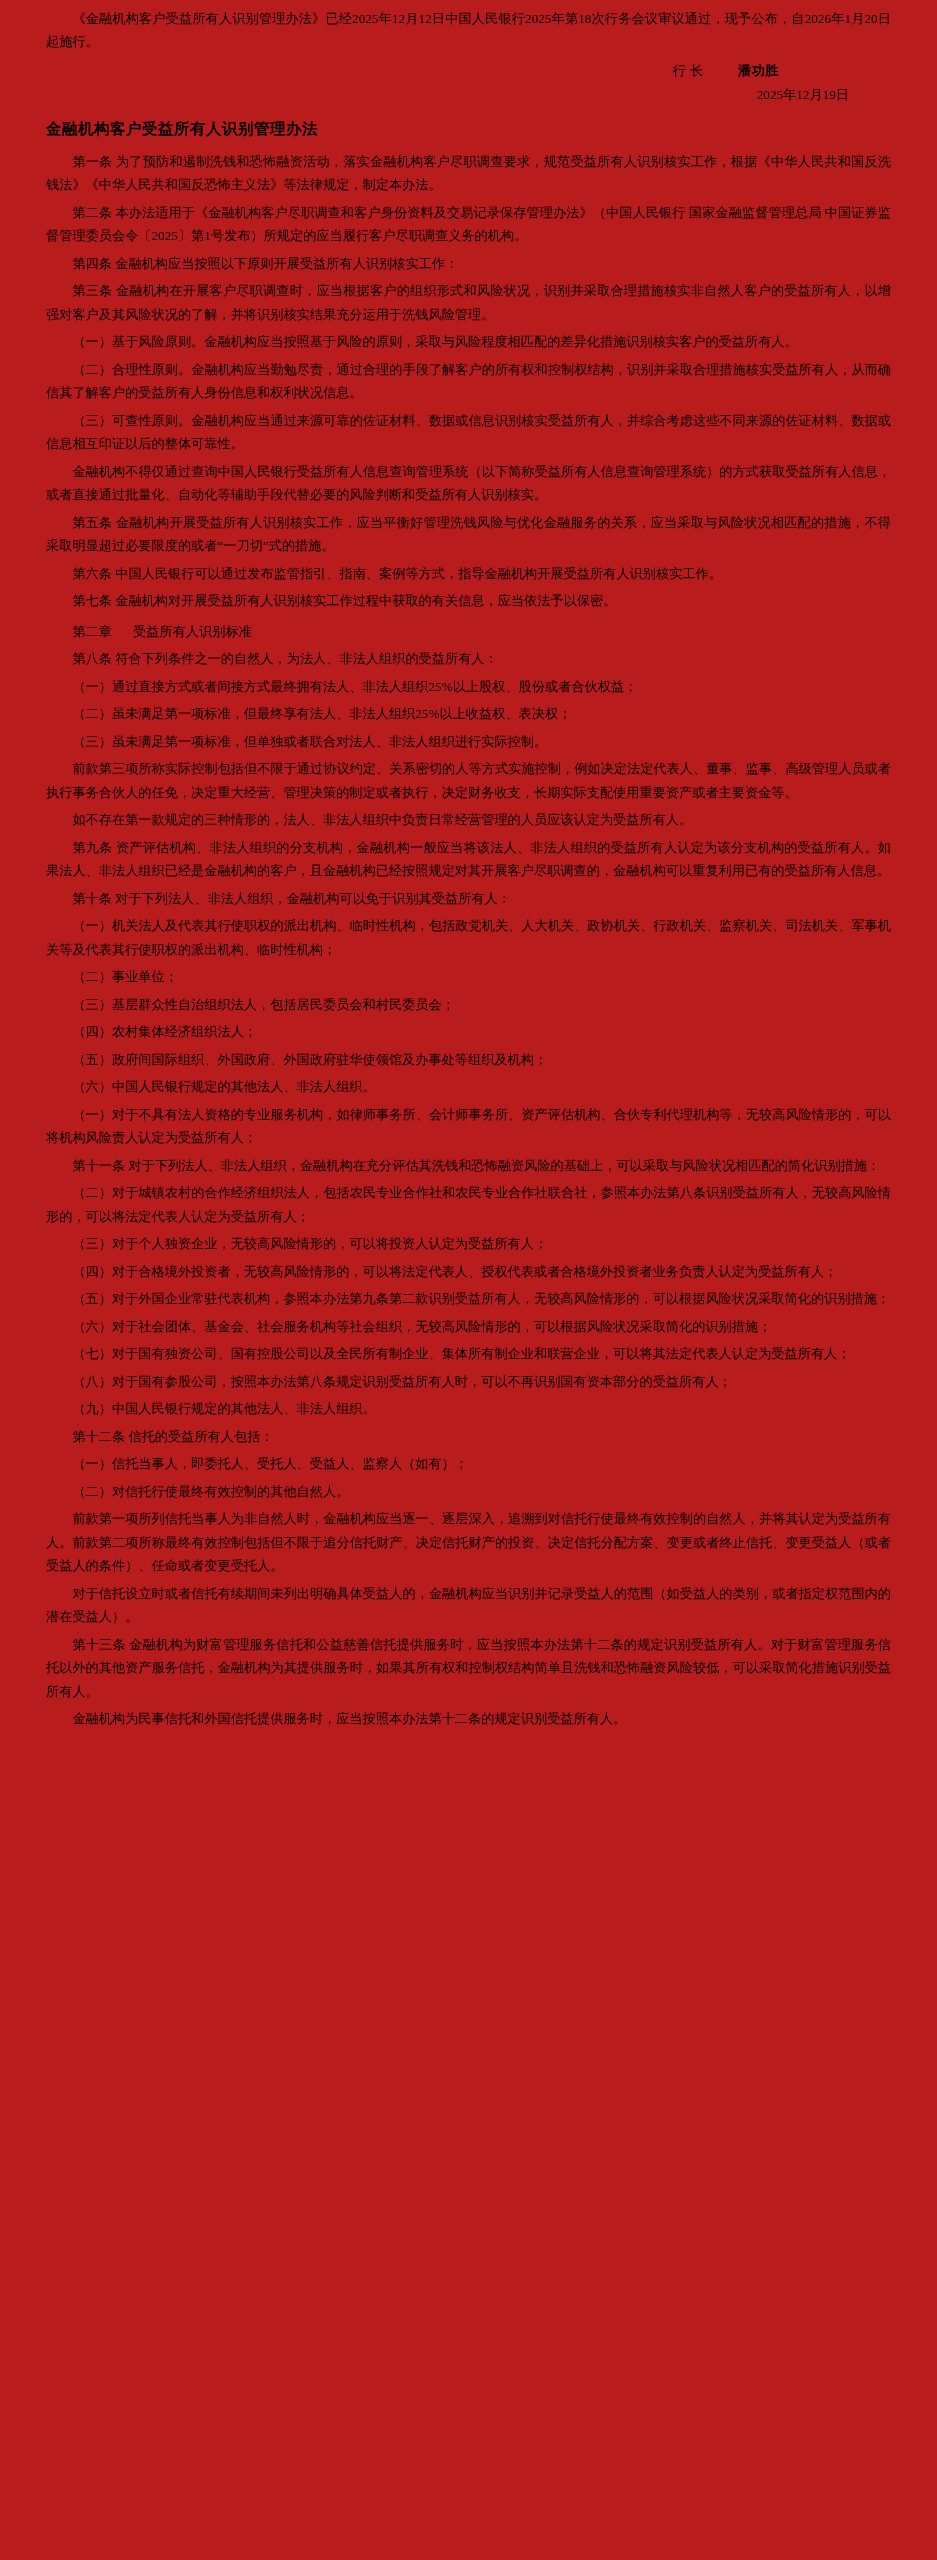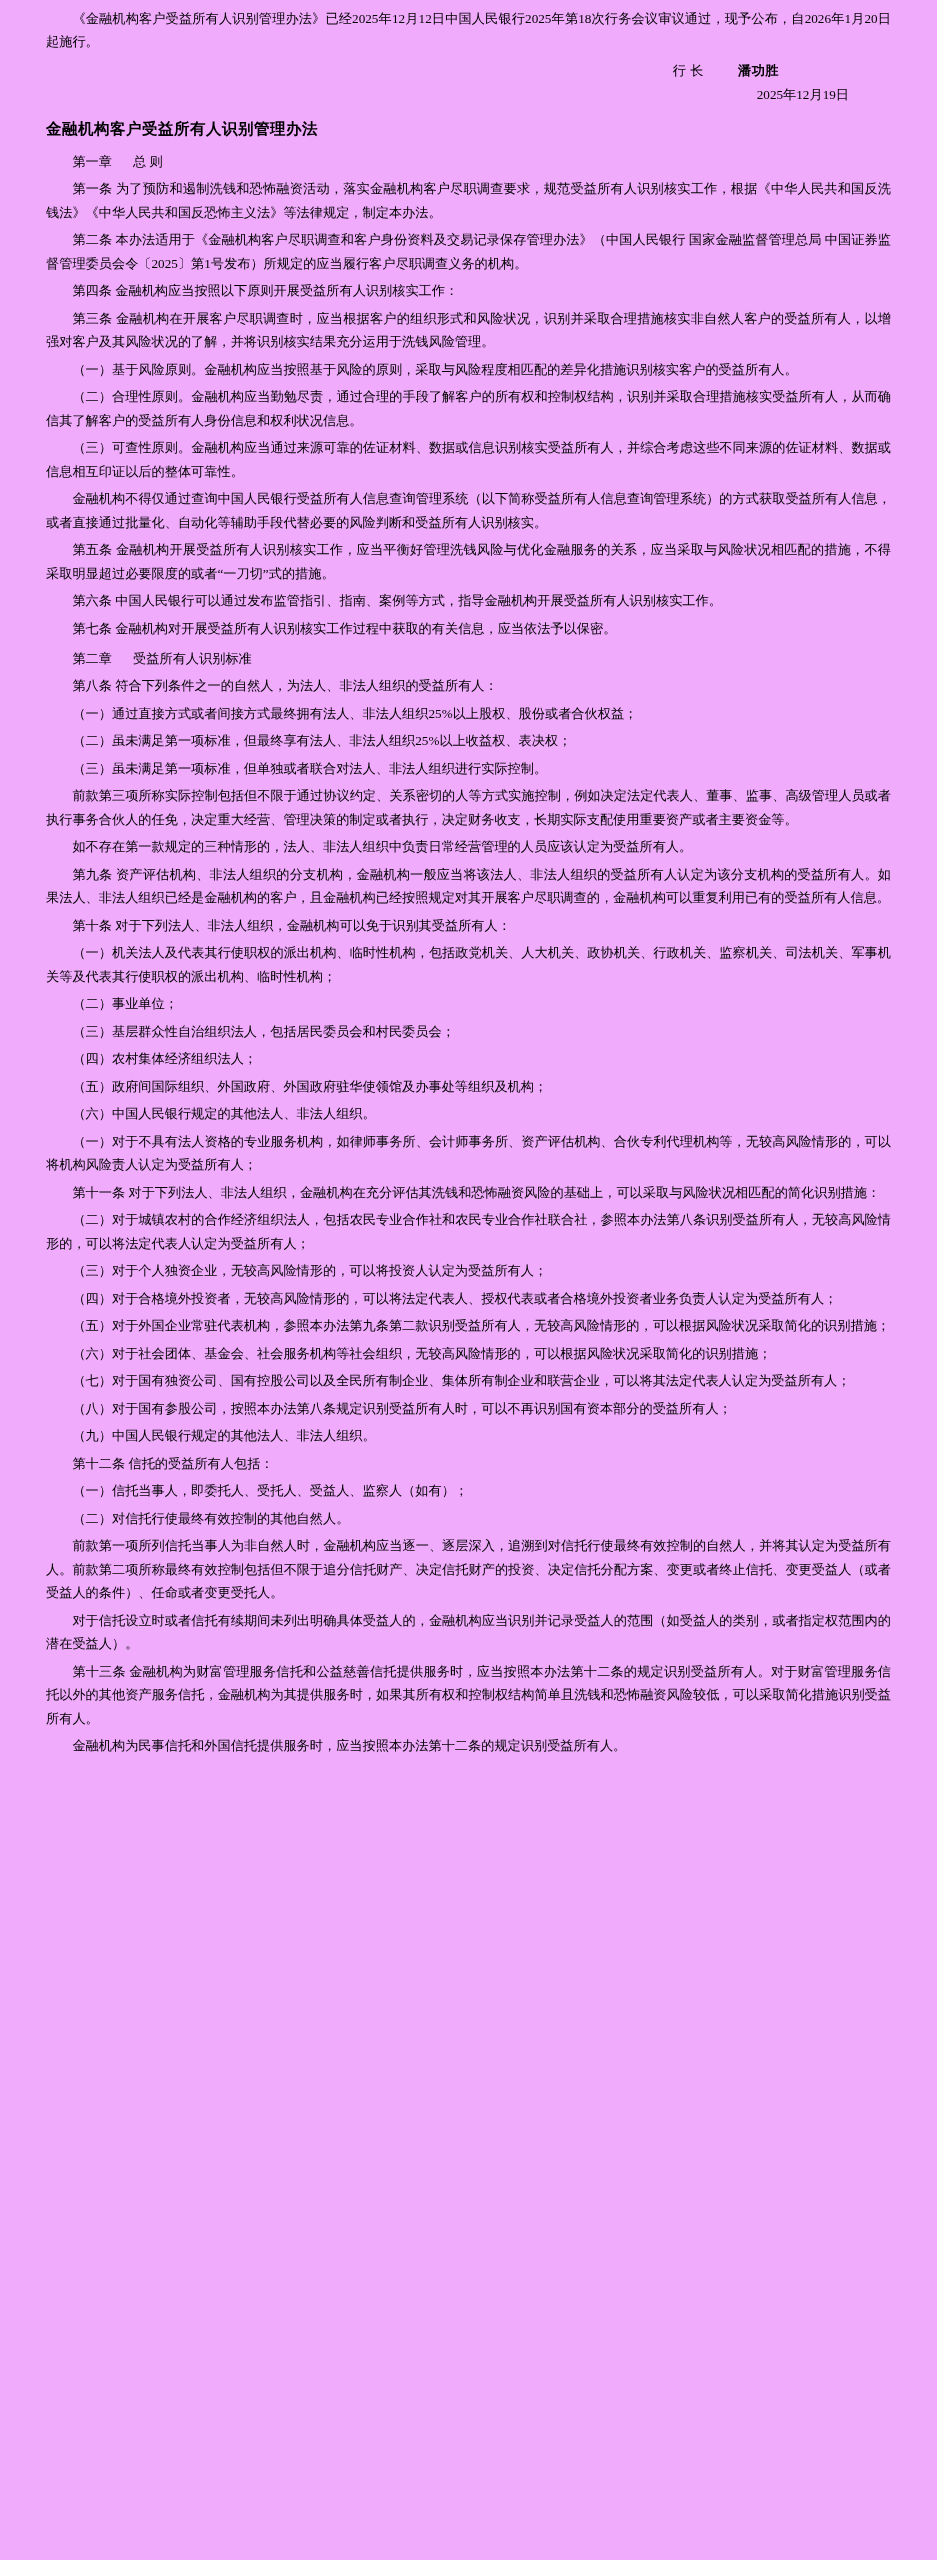--- a/index.html
+++ b/index.html
@@ -10,21 +10,21 @@
   body {
     width: 937px;
     font-family: "Liberation Serif", "DejaVu Serif", serif;
     color: #000000;
   }
   .page {
     width: 937px;
     min-height: 2560px;
     box-sizing: border-box;
     padding: 8px 46px 20px 46px;
-    background: #f0abfc;
+    background: #b91c1c;
   }
   .preamble {
     font-size: 13.2px;
     line-height: 1.72;
     text-align: justify;
     text-indent: 2em;
     margin: 0 0 2px 0;
   }
   .signature-line {
     font-size: 13.2px;
@@ -79,21 +79,20 @@
 
   <p class="signature-line">
     <span>行  长</span><span class="sig-name">潘功胜</span>
   </p>
 
   <p class="date-line">2025年12月19日</p>
 
   <h1 class="doc-title">金融机构客户受益所有人识别管理办法</h1>
 
   <div id="body-content">
-      <div class="chapter"><span class="ch-num">第一章</span><span>总  则</span></div>
       <p class="para">第一条  为了预防和遏制洗钱和恐怖融资活动，落实金融机构客户尽职调查要求，规范受益所有人识别核实工作，根据《中华人民共和国反洗钱法》《中华人民共和国反恐怖主义法》等法律规定，制定本办法。</p>
       <p class="para">第二条  本办法适用于《金融机构客户尽职调查和客户身份资料及交易记录保存管理办法》（中国人民银行  国家金融监督管理总局  中国证券监督管理委员会令〔2025〕第1号发布）所规定的应当履行客户尽职调查义务的机构。</p>
       <p class="para">第四条  金融机构应当按照以下原则开展受益所有人识别核实工作：</p>
       <p class="para">第三条  金融机构在开展客户尽职调查时，应当根据客户的组织形式和风险状况，识别并采取合理措施核实非自然人客户的受益所有人，以增强对客户及其风险状况的了解，并将识别核实结果充分运用于洗钱风险管理。</p>
       <p class="para">（一）基于风险原则。金融机构应当按照基于风险的原则，采取与风险程度相匹配的差异化措施识别核实客户的受益所有人。</p>
       <p class="para">（二）合理性原则。金融机构应当勤勉尽责，通过合理的手段了解客户的所有权和控制权结构，识别并采取合理措施核实受益所有人，从而确信其了解客户的受益所有人身份信息和权利状况信息。</p>
       <p class="para">（三）可查性原则。金融机构应当通过来源可靠的佐证材料、数据或信息识别核实受益所有人，并综合考虑这些不同来源的佐证材料、数据或信息相互印证以后的整体可靠性。</p>
       <p class="para">金融机构不得仅通过查询中国人民银行受益所有人信息查询管理系统（以下简称受益所有人信息查询管理系统）的方式获取受益所有人信息，或者直接通过批量化、自动化等辅助手段代替必要的风险判断和受益所有人识别核实。</p>
       <p class="para">第五条  金融机构开展受益所有人识别核实工作，应当平衡好管理洗钱风险与优化金融服务的关系，应当采取与风险状况相匹配的措施，不得采取明显超过必要限度的或者“一刀切”式的措施。</p>
       <p class="para">第六条  中国人民银行可以通过发布监管指引、指南、案例等方式，指导金融机构开展受益所有人识别核实工作。</p>

